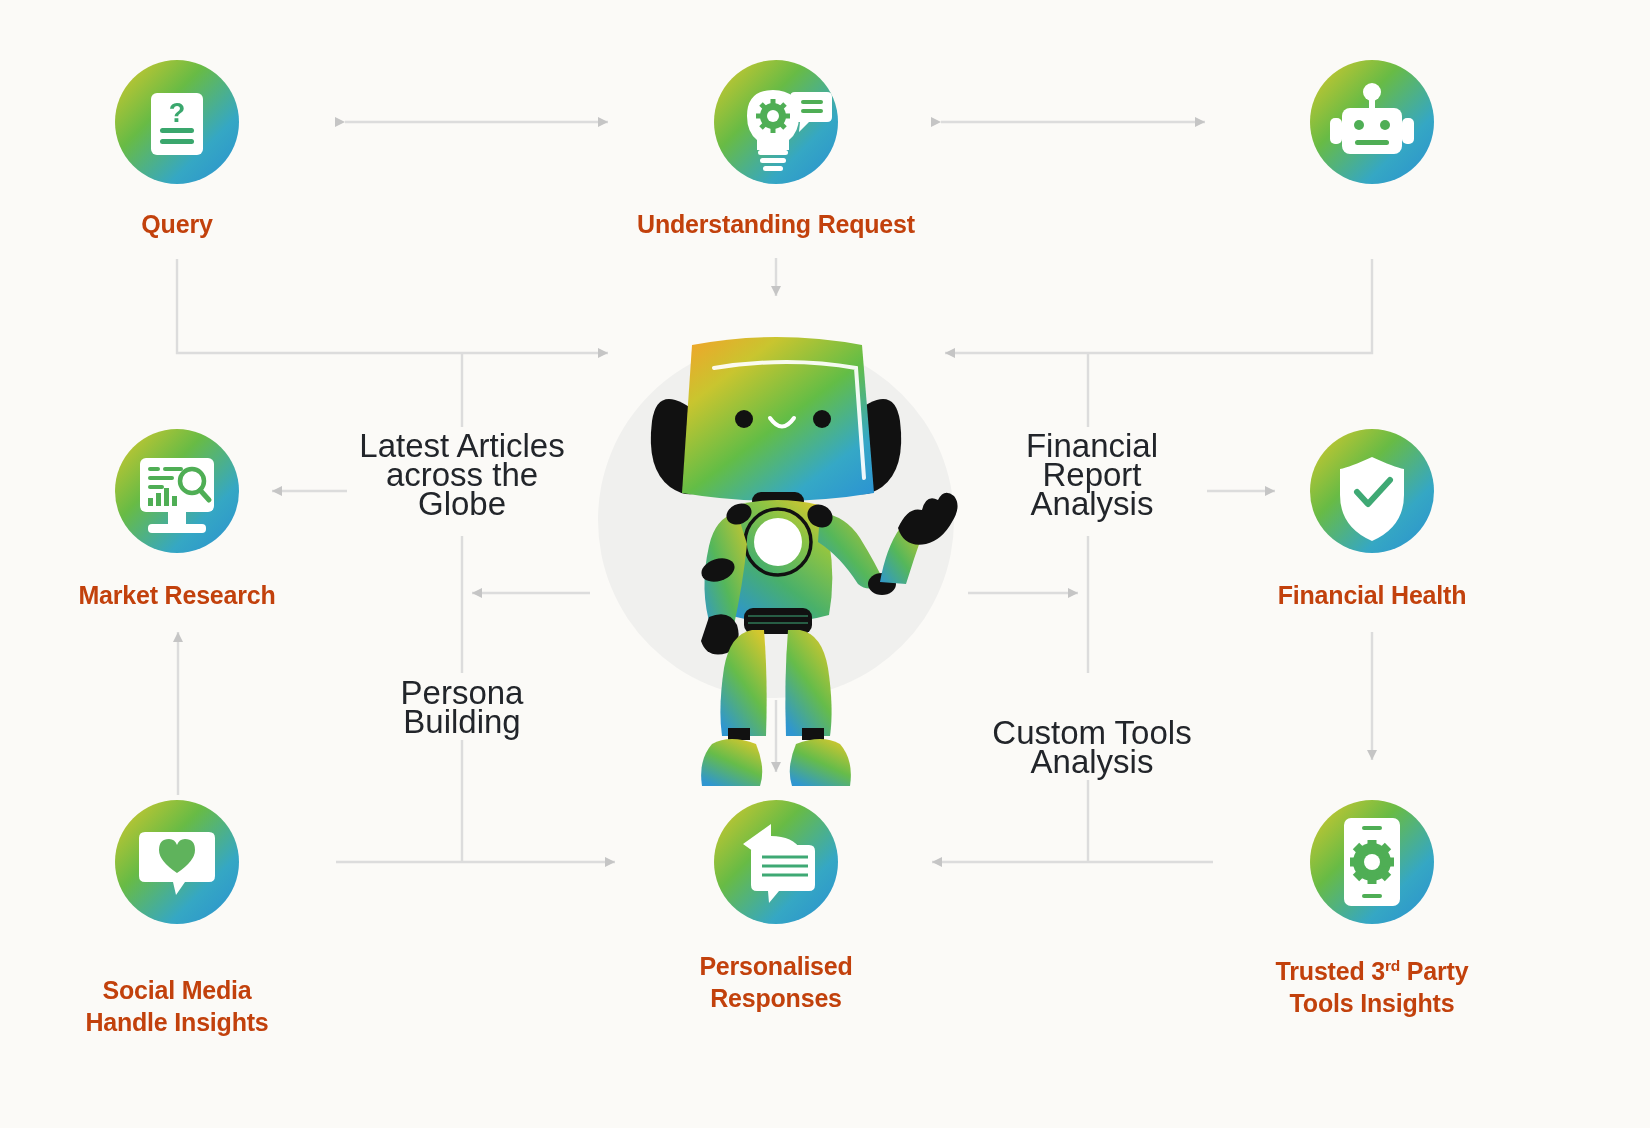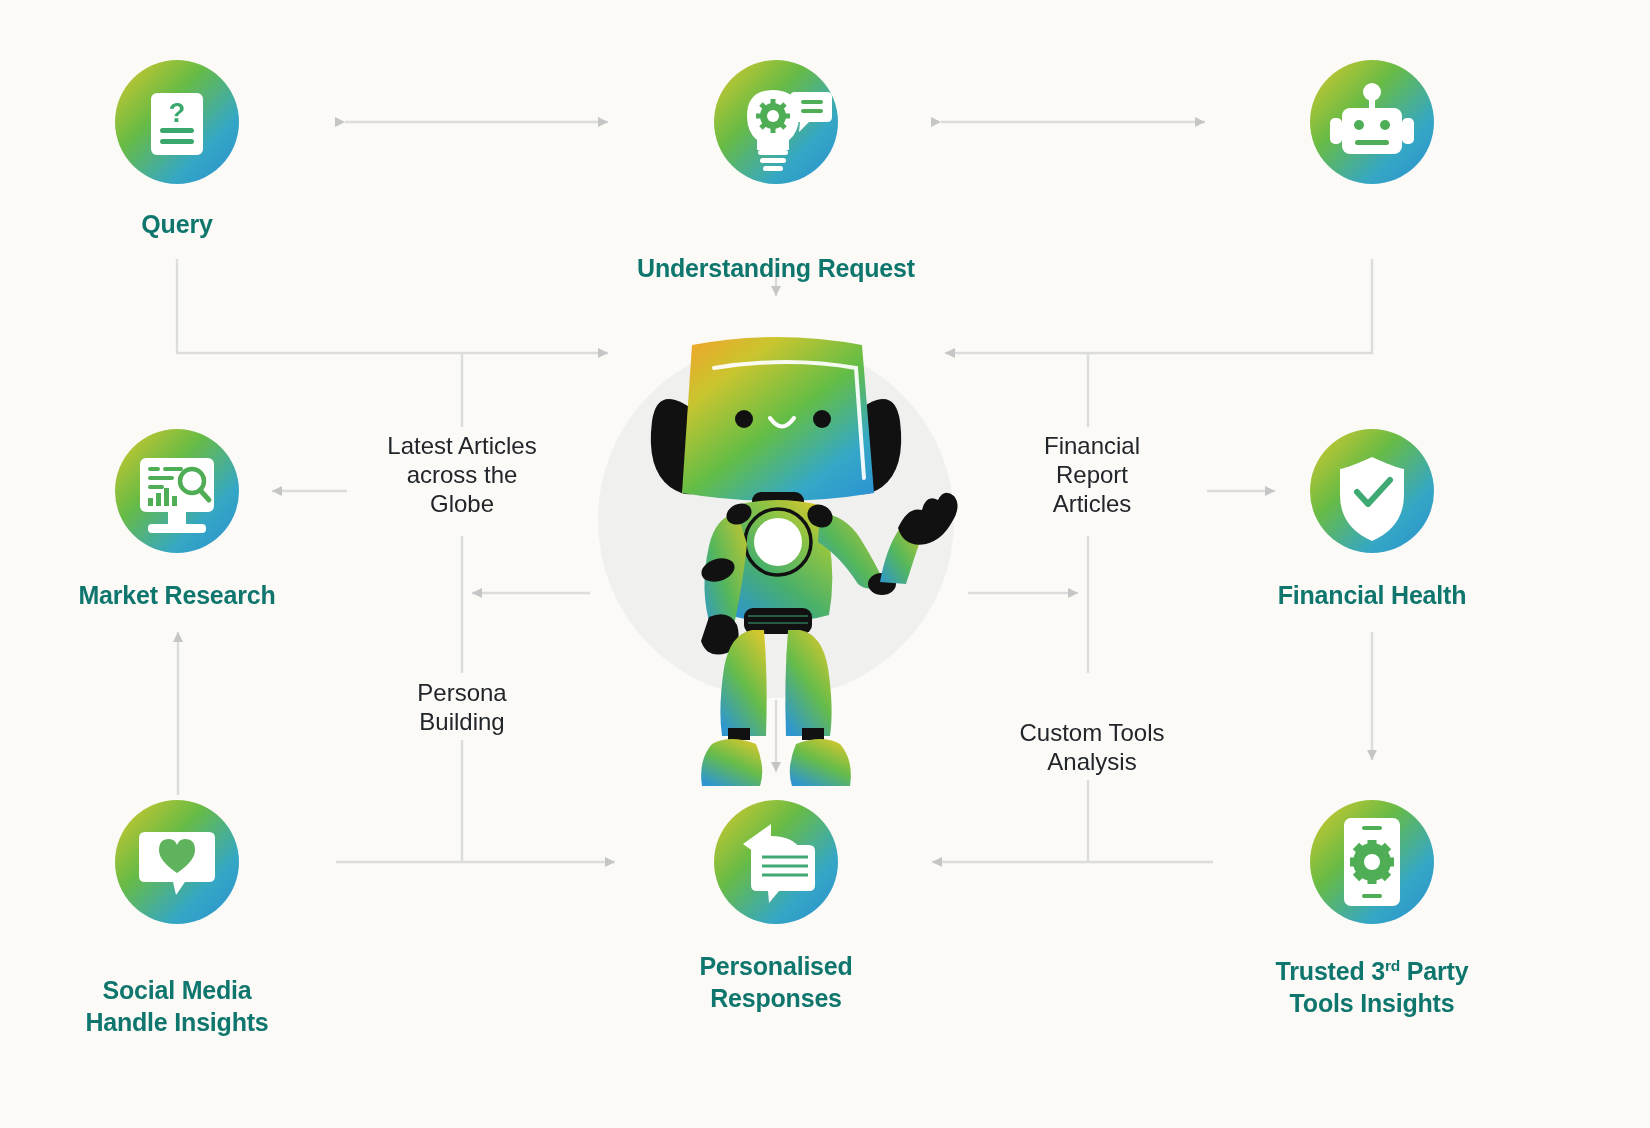--- a/index.html
+++ b/index.html
@@ -11,29 +11,29 @@
     position:relative;
   }
   #stage{position:absolute;left:0;top:0;width:1650px;height:1128px;}
   svg.layer{position:absolute;left:0;top:0;width:1650px;height:1128px;}
   .node-label{
     position:absolute;
     text-align:center;
     font-weight:bold;
     font-size:25px;
     line-height:32px;
-    color:#0f766e;
+    color:#c2410c;
     letter-spacing:-0.2px;
     white-space:pre-line;
   }
   .edge-label{
     position:absolute;
     text-align:center;
     font-weight:400;
-    font-size:24px;
+    font-size:33px;
     line-height:29px;
     color:#22252a;
     white-space:pre-line;
     background:#fbfaf7;
   }
   .sup{font-size:0.62em;vertical-align:super;}
 </style>
 </head>
 <body>
 
@@ -275,42 +275,42 @@
             <line x1="1388" y1="846" x2="1356" y2="878"></line>
           </g>
         </g>
         <circle cx="1372" cy="862" r="8" fill="#ffffff"></circle>
       </g>
     </g>
   </svg>
 
   <div class="node-label" style="left:27px;top:208px;width:300px;">Query</div>
 
-  <div class="node-label" style="left:576px;top:208px;width:400px;margin-top:44px;">Understanding Request</div>
+  <div class="node-label" style="left:576px;top:208px;width:400px;">Understanding Request</div>
 
 
   <div class="node-label" style="left:27px;top:579px;width:300px;">Market Research</div>
 
   <div class="node-label" style="left:1222px;top:579px;width:300px;">Financial Health</div>
 
   <div class="node-label" style="left:27px;top:950px;width:300px;margin-top:24px;">Social Media
 Handle Insights</div>
 
   <div class="node-label" style="left:626px;top:950px;width:300px;">Personalised
 Responses</div>
 
   <div class="node-label" style="left:1222px;top:950px;width:300px;">Trusted 3<sup class="sup">rd</sup> Party<br>Tools Insights</div>
 
   <div class="edge-label" style="left:347px;top:427px;width:230px;padding:4px 0;">Latest Articles
 across the
 Globe</div>
 
   <div class="edge-label" style="left:977px;top:427px;width:230px;padding:4px 0;">Financial
 Report
-Articles</div>
+Analysis</div>
 
   <div class="edge-label" style="left:347px;top:674px;width:230px;padding:4px 0;">Persona
 Building</div>
 
   <div class="edge-label" style="left:977px;top:674px;width:230px;padding:4px 0;margin-top:40px;">Custom Tools
 Analysis</div>
 
 </div>
 
 </body></html>

